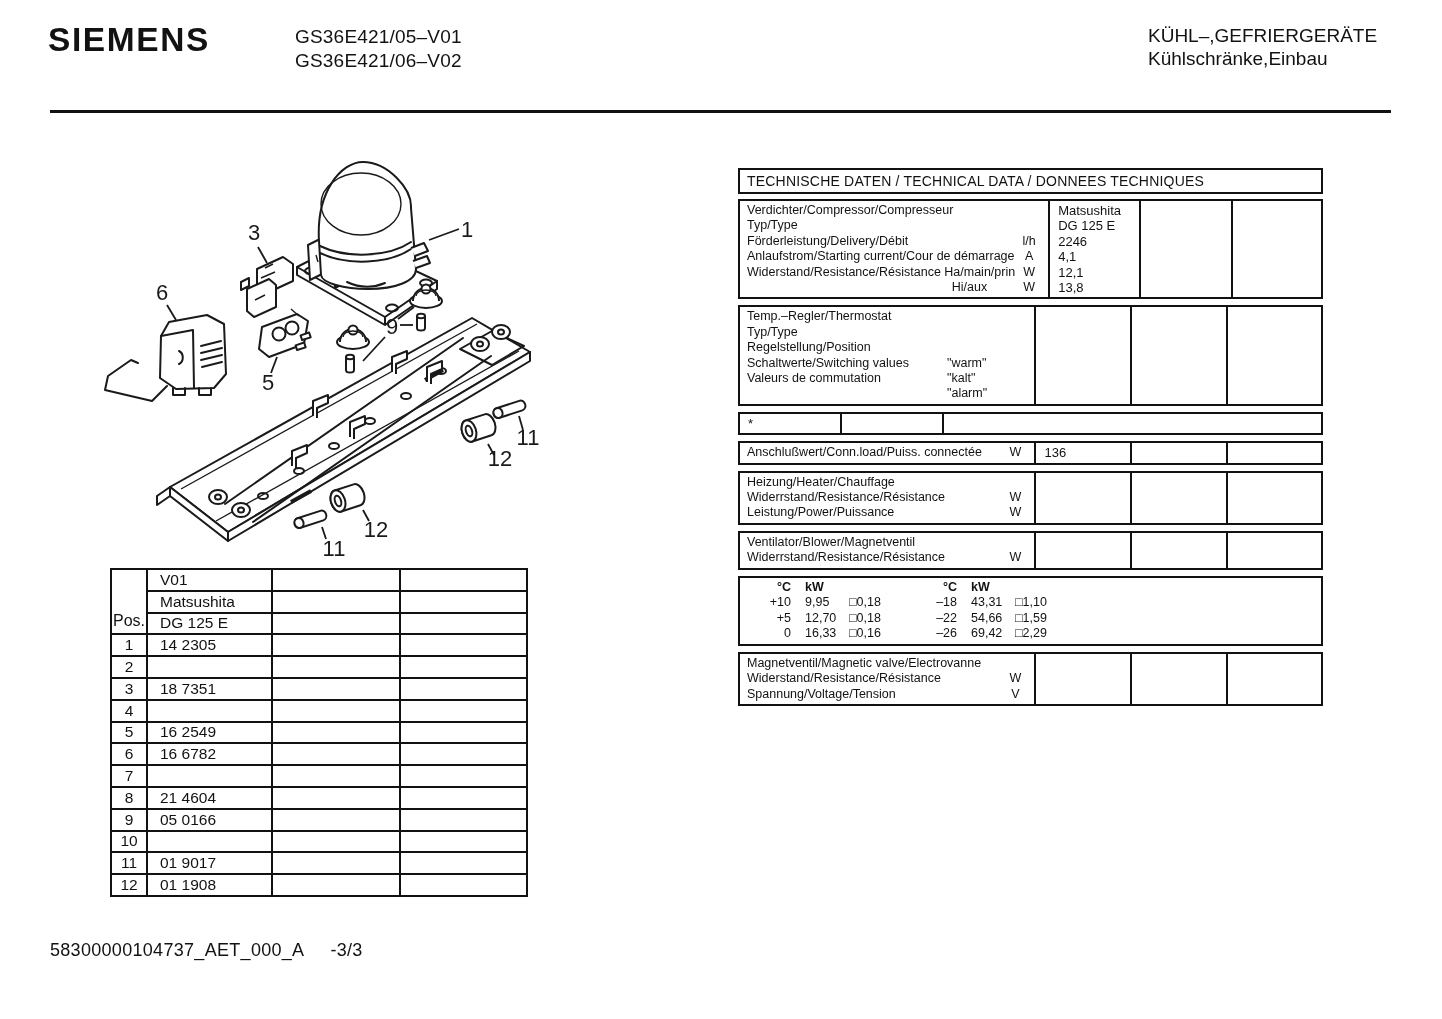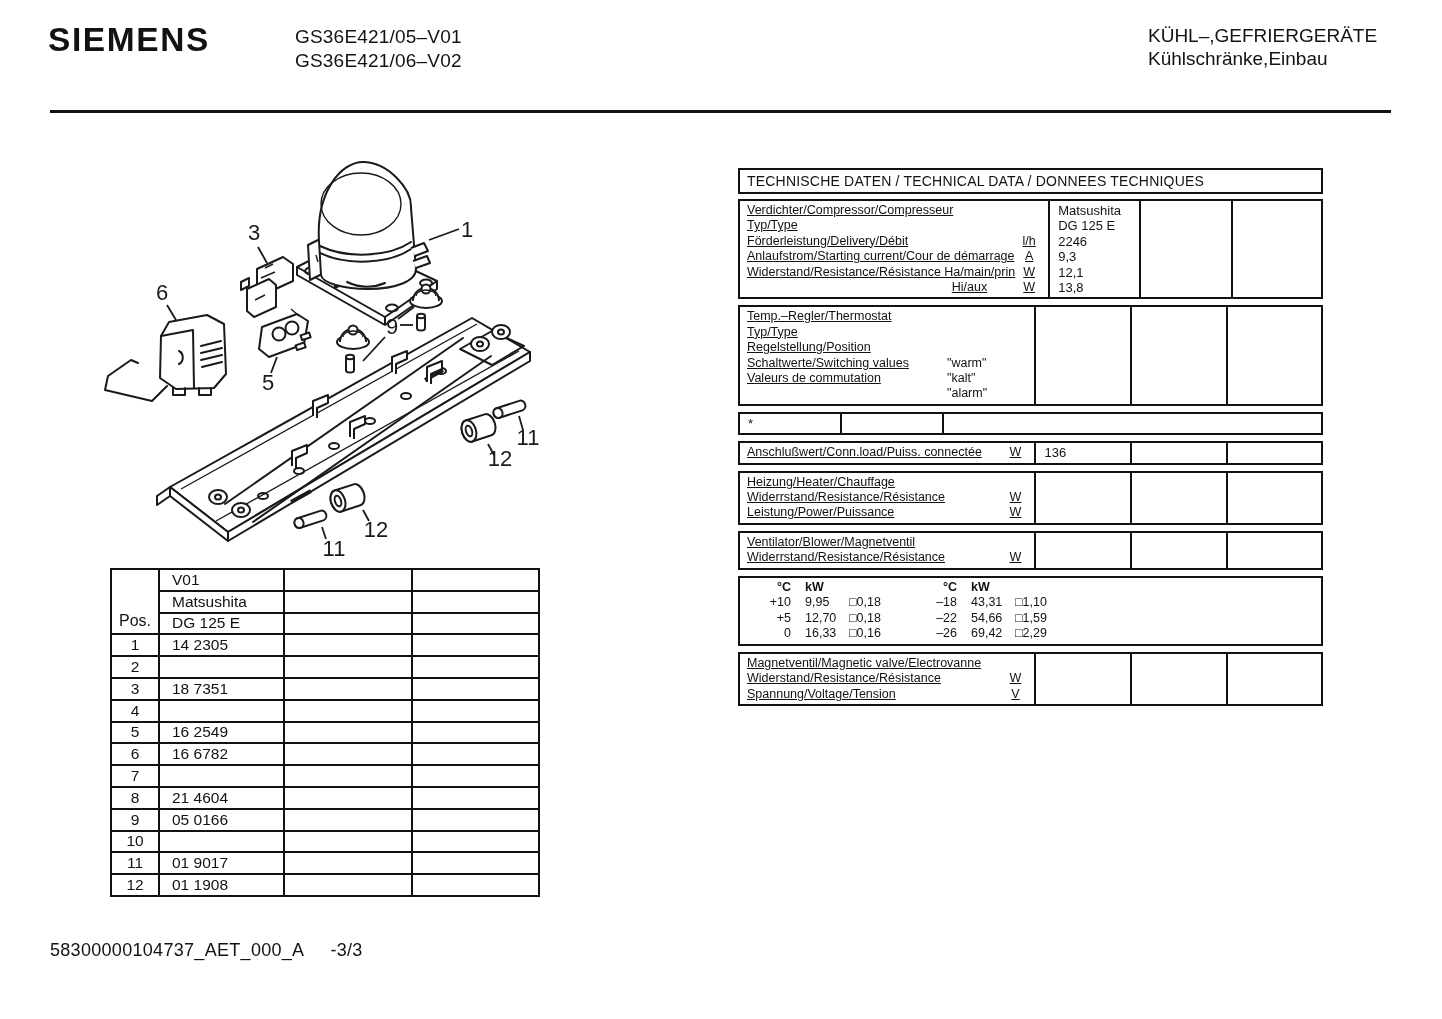--- a/index.html
+++ b/index.html
@@ -19,35 +19,35 @@
   .rule { left:50px; top:110px; width:1341px; height:3px; background:#121212; }
 
   
   .footer { left:50px; top:940px; font-size:18px; letter-spacing:0.3px; }
   .footer .pg { margin-left:26px; }
 
   
   .parts { left:110px; top:568px; border-collapse:collapse; table-layout:fixed; }
   .parts td { border:2px solid #121212; height:21.8px; font-size:15.5px;
               padding:0; vertical-align:middle; white-space:nowrap; overflow:hidden; }
-  .parts .c-pos  { width:48px;  text-align:center; }
+  .parts .c-pos  { width:36px;  text-align:center; }
   .parts .c-val  { width:125px; padding-left:12px; }
   .parts .c-e1   { width:128px; }
   .parts .c-e2   { width:127px; }
   .parts .pos-head { vertical-align:bottom; text-align:center; padding-bottom:3px; font-size:16px; }
 
   
   .tech { left:698px; top:168px; width:625px;padding-left:40px; }
   .ttitle { border:2px solid #121212; font-size:14px; padding:3px 4px 3px 7px;
             margin-bottom:5px; letter-spacing:0.2px; }
   .tblock { border:2px solid #121212; display:flex; margin-bottom:6px; align-items:stretch; }
   .tlabel { width:318px; border-right:2px solid #121212; padding:2px 3px 2px 7px; }
   .tv { width:102px; border-right:2px solid #121212; padding:2px 4px 2px 8px; }
   .tv.last { width:99px; border-right:none; }
-  .tline { position:relative; display:flex; line-height:15.4px; font-size:12.5px; min-height:15.4px;text-decoration:underline; }
+  .tline { position:relative; display:flex; line-height:15.4px; font-size:12.5px; min-height:15.4px; }
   .tline .main { flex:1; white-space:nowrap; }
   .tline .main.ra { text-align:right; padding-right:28px; }
   .tline .mid { position:absolute; left:200px; }
   .tline .unit { width:30px; text-align:center; padding-right:2px; }
   .vline { line-height:15.4px; font-size:13px; white-space:nowrap; }
 
   
   .ntcgrid { width:303px; padding:2px 0 2px 9px; display:grid;
              grid-template-columns:42px 58px 62px 46px 58px 34px;
              font-size:12.5px; line-height:15.6px; }
@@ -342,21 +342,21 @@
         </div>
       <div class="tline">
           <span class="main ra">Hi/aux</span>
           <span class="unit">W</span>
         </div>
     </div>
     <div class="tv">
       <div class="vline">Matsushita</div>
       <div class="vline">DG 125 E</div>
       <div class="vline">2246</div>
-      <div class="vline">9,3</div>
+      <div class="vline">4,1</div>
       <div class="vline">12,1</div>
       <div class="vline">13,8</div>
     </div>
     <div class="tv"></div>
     <div class="tv last"></div>
   </div>
 
   <div class="tblock">
     <div class="tlabel">
       <div class="tline">

